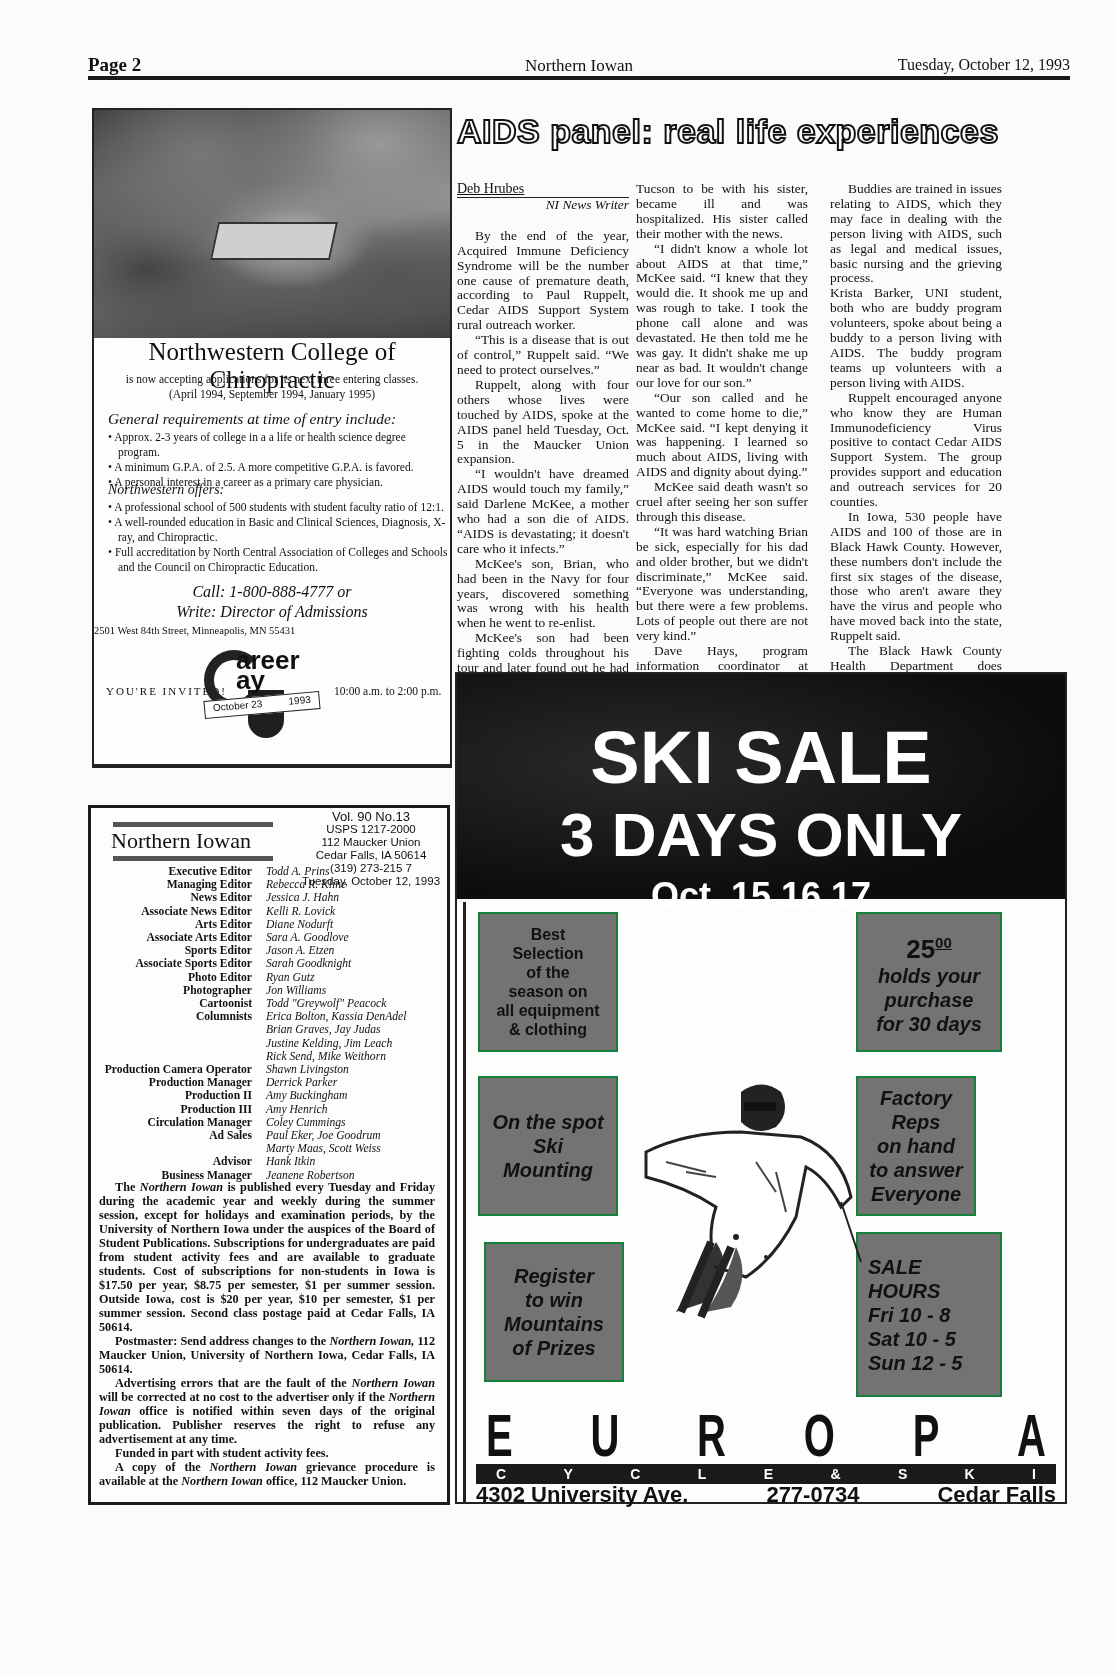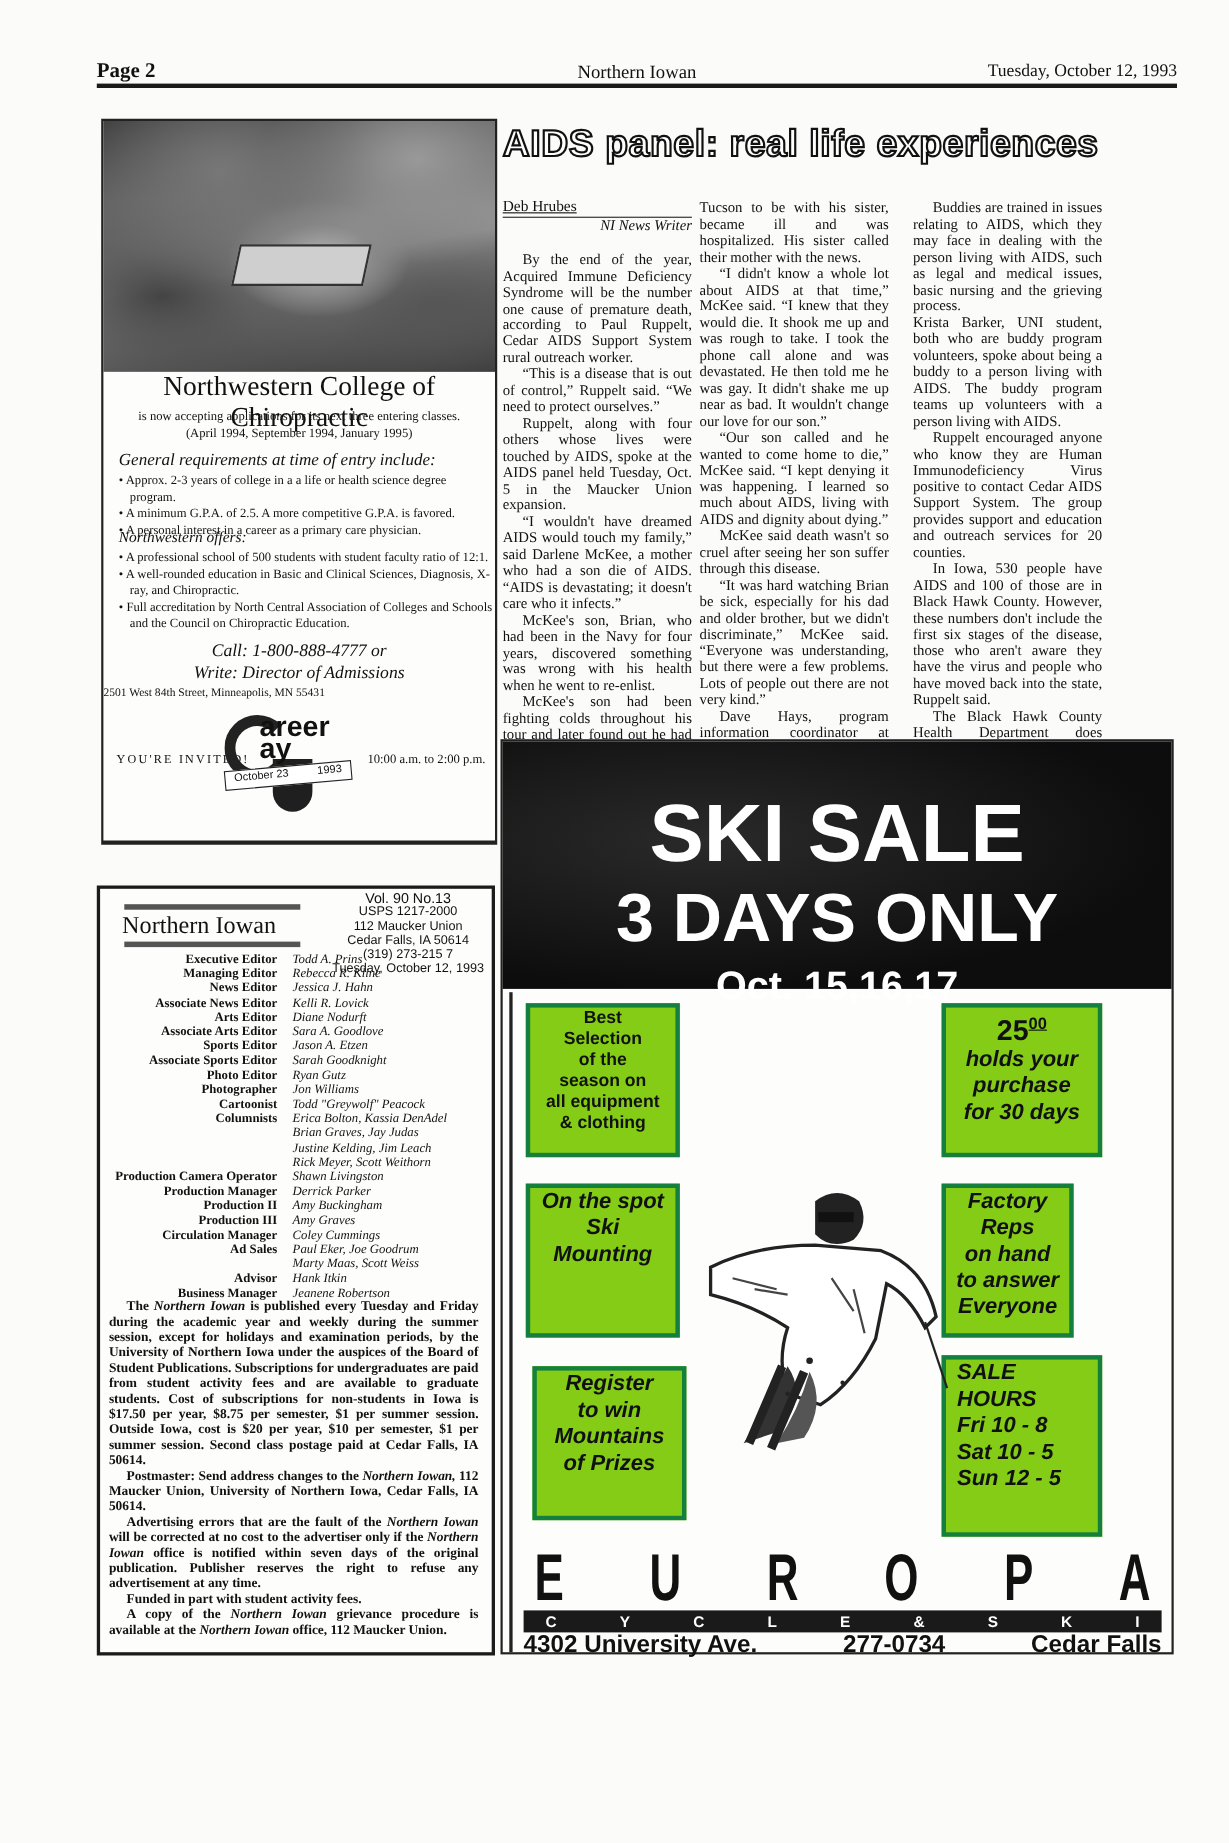--- a/index.html
+++ b/index.html
@@ -58,21 +58,21 @@
   .staff-name { font-style: italic; }
   .mh-body { position: absolute; left: 8px; top: 372px; width: 336px; font-size: 12.2px; line-height: 14px; font-weight: bold; text-align: justify; }
   .mh-body p { text-indent: 16px; }
   .mh-body i { font-weight: bold; }
 
   
   .ski-ad { position: absolute; left: 455px; top: 672px; width: 612px; height: 832px; background: #fdfdfb; border: 2px solid #222; }
   .ski-top { position: absolute; left: 0; top: 0; width: 608px; height: 225px; background: radial-gradient(ellipse at 30% 40%, #2a2a2a, #0d0d0d 70%); }
   .ski-title { position: absolute; left: 0; width: 608px; text-align: center; font-family: "Liberation Sans", sans-serif; font-weight: bold; color: #fff; margin-top: 38px; }
   .ski-inner { position: absolute; left: 6px; top: 228px; width: 600px; height: 600px; border-left: 3px solid #222; }
-  .ski-box { position: absolute; width: 140px; border: 4px solid #15803d; background: #84cc16; font-family: "Liberation Sans", sans-serif; font-weight: bold; text-align: center; font-size: 16px; line-height: 19px; display: flex; flex-direction: column; }
+  .ski-box { position: absolute; width: 140px; border: 2px solid #15803d; background: #737373; font-family: "Liberation Sans", sans-serif; font-weight: bold; text-align: center; font-size: 16px; line-height: 19px; display: flex; flex-direction: column; justify-content: center; }
   .ski-box.it { font-style: italic; font-size: 20px; line-height: 24px; }
   .price { font-size: 26px; line-height: 30px; font-style: normal; }
   .price sup { font-size: 15px; text-decoration: underline; vertical-align: 10px; }
   .skier { position: absolute; left: 160px; top: 170px; width: 260px; height: 250px; }
   .europa { position: absolute; left: 20px; top: 500px; width: 560px; display: flex; justify-content: space-between; font-family: "Liberation Sans", sans-serif; font-size: 40px; font-weight: bold; transform: scaleY(1.5); transform-origin: top; letter-spacing: 0; }
   .cycle-bar { position: absolute; left: 10px; top: 562px; width: 580px; height: 20px; background: #1a1a1a; display: flex; justify-content: space-between; padding: 0 20px; color: #fff; font-family: "Liberation Sans", sans-serif; font-weight: bold; font-size: 14px; line-height: 20px; }
   .ski-footer { position: absolute; left: 10px; top: 580px; width: 580px; display: flex; justify-content: space-between; font-family: "Liberation Sans", sans-serif; font-weight: bold; font-size: 22px; }
 </style>
 </head>
 <body>
@@ -215,37 +215,37 @@
     <div class="staff-row">
         <span class="staff-role"></span>
         <span class="staff-name">Brian Graves, Jay Judas</span>
       </div>
     <div class="staff-row">
         <span class="staff-role"></span>
         <span class="staff-name">Justine Kelding, Jim Leach</span>
       </div>
     <div class="staff-row">
         <span class="staff-role"></span>
-        <span class="staff-name">Rick Meyer, Scott Weithorn</span>
+        <span class="staff-name">Rick Send, Mike Weithorn</span>
       </div>
     <div class="staff-row">
         <span class="staff-role">Production Camera Operator</span>
         <span class="staff-name">Shawn Livingston</span>
       </div>
     <div class="staff-row">
         <span class="staff-role">Production Manager</span>
         <span class="staff-name">Derrick Parker</span>
       </div>
     <div class="staff-row">
         <span class="staff-role">Production II</span>
         <span class="staff-name">Amy Buckingham</span>
       </div>
     <div class="staff-row">
         <span class="staff-role">Production III</span>
-        <span class="staff-name">Amy Graves</span>
+        <span class="staff-name">Amy Henrich</span>
       </div>
     <div class="staff-row">
         <span class="staff-role">Circulation Manager</span>
         <span class="staff-name">Coley Cummings</span>
       </div>
     <div class="staff-row">
         <span class="staff-role">Ad Sales</span>
         <span class="staff-name">Paul Eker, Joe Goodrum</span>
       </div>
     <div class="staff-row">

